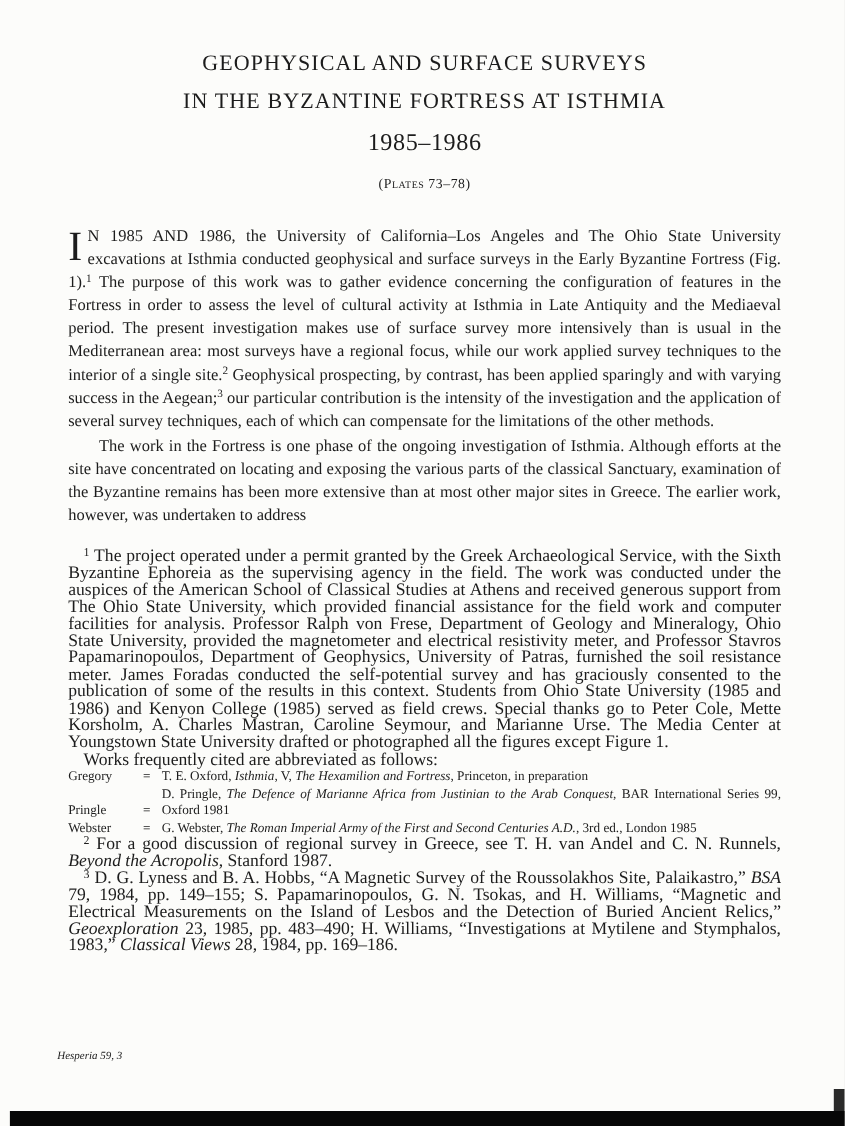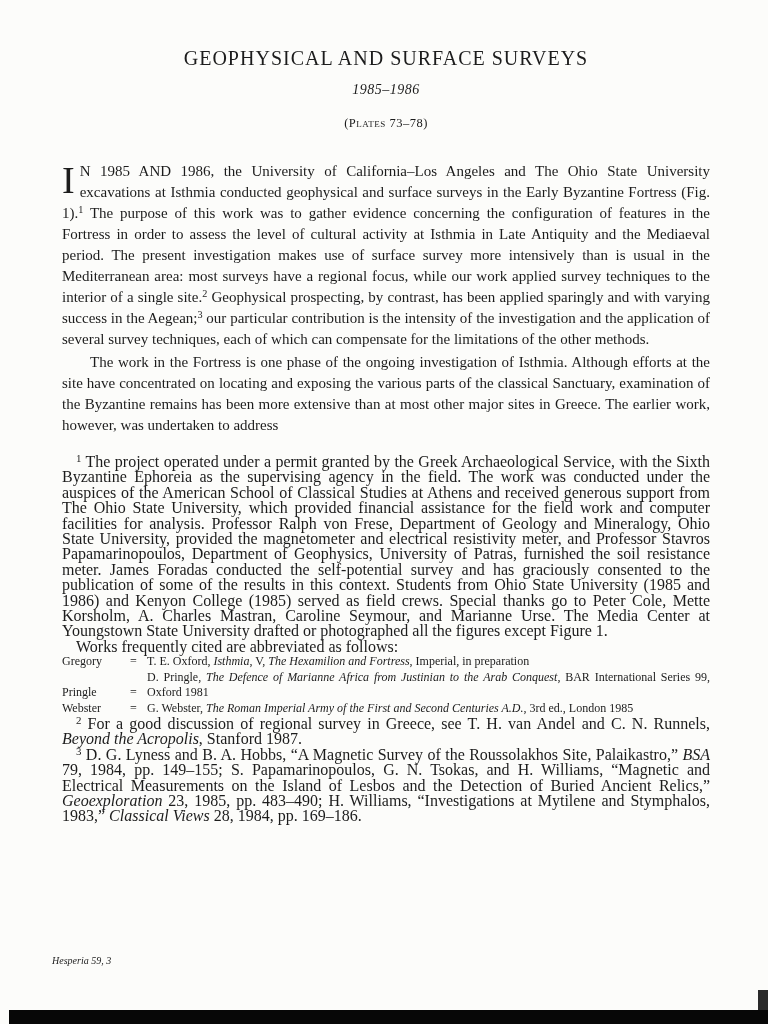--- a/index.html
+++ b/index.html
@@ -23,24 +23,23 @@
   }
   .title-block { text-align: center; padding-top: 48px; }
   .title-line {
     font-size: 20px;
     font-weight: normal;
     letter-spacing: 1px;
     line-height: 1.0;
     margin-bottom: 14px;
   }
   .title-years {
-    font-size: 14px;
+    font-size: 22px;
     letter-spacing: 0.5px;
     margin-top: 0;
-    font-style: italic;
   }
   .plates-note {
     font-size: 12.5px;
     font-variant: small-caps;
     letter-spacing: 0.5px;
     margin-top: 18px;
   }
   .body-text { margin-top: 30px; }
   .para {
     font-size: 15px;
@@ -102,37 +101,38 @@
   }
 </style>
 </head>
 <body>
 
 <div class="page">
   <div class="content">
 
     <header class="title-block">
       <h1 class="title-line">GEOPHYSICAL AND SURFACE SURVEYS</h1>
+      <h1 class="title-line">IN THE BYZANTINE FORTRESS AT ISTHMIA</h1>
       <div class="title-years">1985–1986</div>
       <div class="plates-note">(Plates 73–78)</div>
     </header>
 
     <main class="body-text">
       <p class="para"><span class="dropcap">I</span><span><span>N 1985 AND 1986, the University of California–Los Angeles and The Ohio State University excavations at Isthmia conducted geophysical and surface surveys in the Early Byzantine Fortress (Fig. 1).</span><span class="seg-sup">1</span><span> The purpose of this work was to gather evidence concerning the configuration of features in the Fortress in order to assess the level of cultural activity at Isthmia in Late Antiquity and the Mediaeval period. The present investigation makes use of surface survey more intensively than is usual in the Mediterranean area: most surveys have a regional focus, while our work applied survey techniques to the interior of a single site.</span><span class="seg-sup">2</span><span> Geophysical prospecting, by contrast, has been applied sparingly and with varying success in the Aegean;</span><span class="seg-sup">3</span><span> our particular contribution is the intensity of the investigation and the application of several survey techniques, each of which can compensate for the limitations of the other methods.</span></span></p>
       <p class="para indent">The work in the Fortress is one phase of the ongoing investigation of Isthmia. Although efforts at the site have concentrated on locating and exposing the various parts of the classical Sanctuary, examination of the Byzantine remains has been more extensive than at most other major sites in Greece. The earlier work, however, was undertaken to address</p>
     </main>
 
     <section class="footnotes">
       <p class="fn"><span class="seg-sup">1</span><span> The project operated under a permit granted by the Greek Archaeological Service, with the Sixth Byzantine Ephoreia as the supervising agency in the field. The work was conducted under the auspices of the American School of Classical Studies at Athens and received generous support from The Ohio State University, which provided financial assistance for the field work and computer facilities for analysis. Professor Ralph von Frese, Department of Geology and Mineralogy, Ohio State University, provided the magnetometer and electrical resistivity meter, and Professor Stavros Papamarinopoulos, Department of Geophysics, University of Patras, furnished the soil resistance meter. James Foradas conducted the self-potential survey and has graciously consented to the publication of some of the results in this context. Students from Ohio State University (1985 and 1986) and Kenyon College (1985) served as field crews. Special thanks go to Peter Cole, Mette Korsholm, A. Charles Mastran, Caroline Seymour, and Marianne Urse. The Media Center at Youngstown State University drafted or photographed all the figures except Figure 1.</span></p>
       <p class="fn works-intro">Works frequently cited are abbreviated as follows:</p>
 
       <div class="abbr-row">
         <span class="abbr-label">Gregory</span>
         <span class="abbr-eq">=</span>
-        <span class="abbr-text"><span>T. E. Oxford, </span><span class="seg-i">Isthmia</span><span>, V, </span><span class="seg-i">The Hexamilion and Fortress</span><span>, Imperial, in preparation</span></span>
+        <span class="abbr-text"><span>T. E. Oxford, </span><span class="seg-i">Isthmia</span><span>, V, </span><span class="seg-i">The Hexamilion and Fortress</span><span>, Princeton, in preparation</span></span>
       </div>
       <div class="abbr-row">
         <span class="abbr-label">Pringle</span>
         <span class="abbr-eq">=</span>
         <span class="abbr-text"><span>D. Pringle, </span><span class="seg-i">The Defence of Marianne Africa from Justinian to the Arab Conquest</span><span>, BAR International Series 99, Oxford 1981</span></span>
       </div>
       <div class="abbr-row">
         <span class="abbr-label">Webster</span>
         <span class="abbr-eq">=</span>
         <span class="abbr-text"><span>G. Webster, </span><span class="seg-i">The Roman Imperial Army of the First and Second Centuries A.D.</span><span>, 3rd ed., London 1985</span></span>

